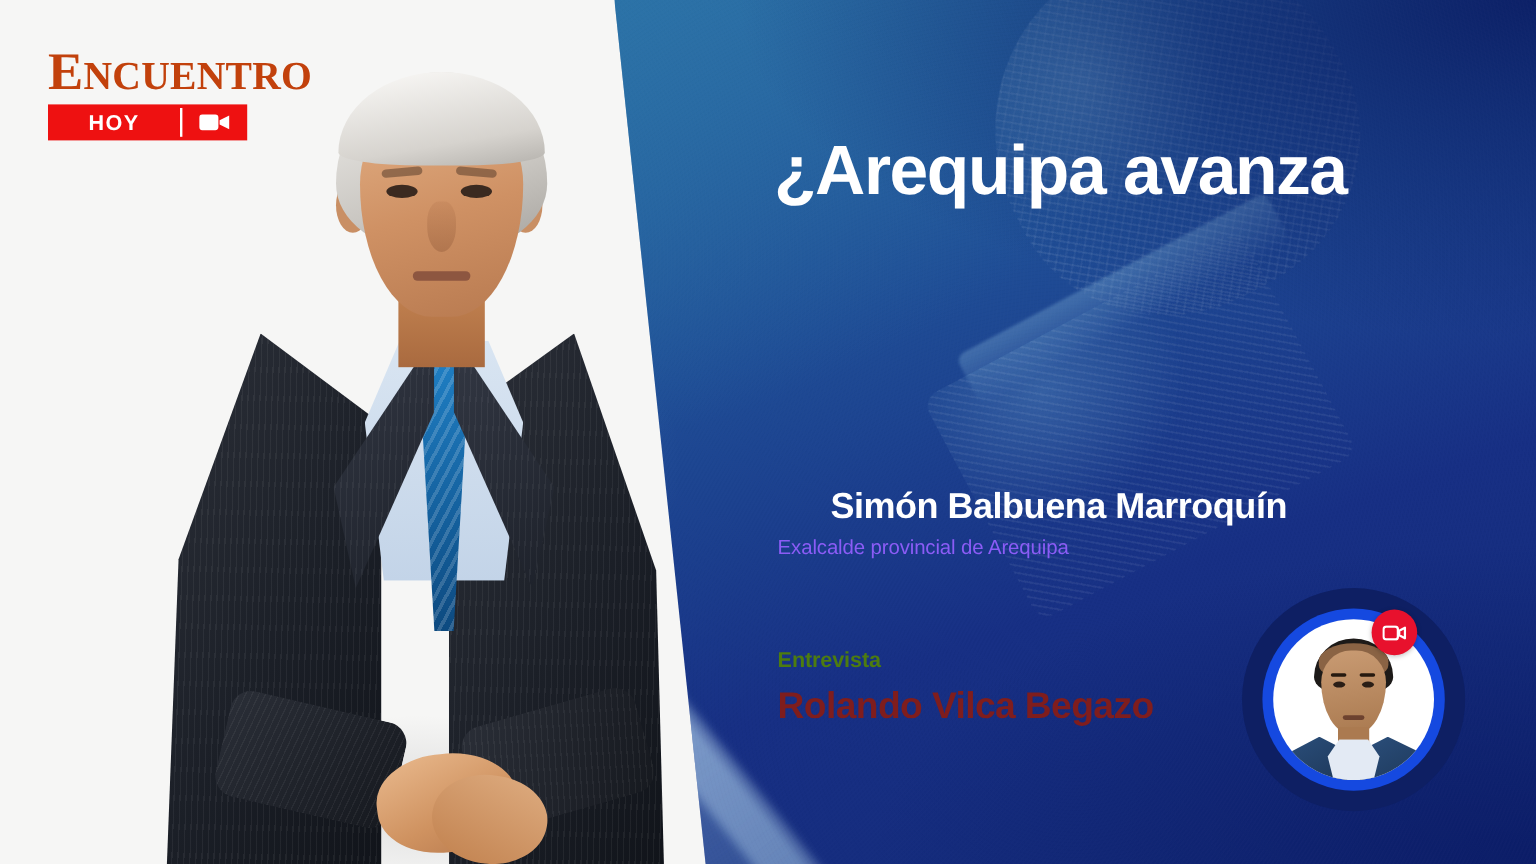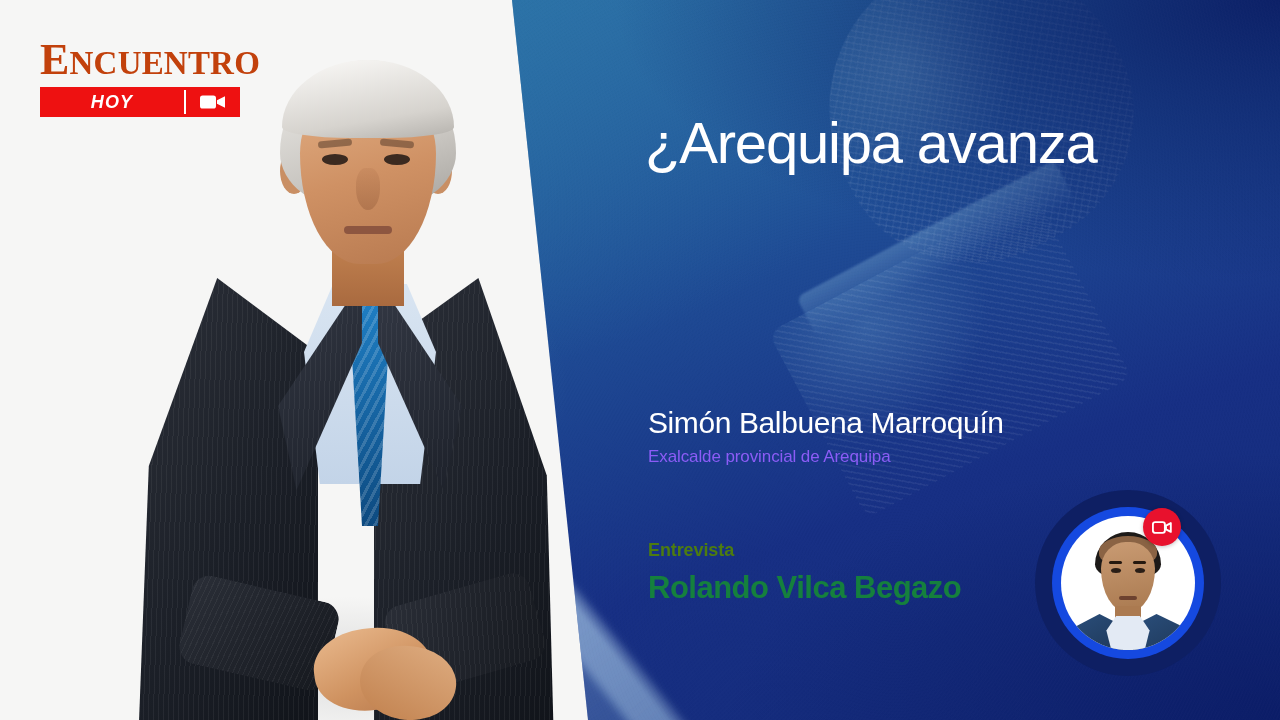--- a/index.html
+++ b/index.html
@@ -89,22 +89,22 @@
     color:#c2410c;
     font-weight:700;
     font-size:35px;
     letter-spacing:.2px;
     line-height:1;
     white-space:nowrap;
   }
   .logo-word .first{ font-size:44px; }
   .logo-word .rest{ font-size:33px; }
   .logo-bar{
-    margin-top:5px; height:30px; width:200px;
-    background:#ee1111; display:flex; align-items:stretch;font-style:italic;
+    margin-top:5px; height:30px; width:166px;
+    background:#ee1111; display:flex; align-items:stretch;
   }
   .logo-bar .hoy{
     flex:1; display:flex; align-items:center; justify-content:center;
     color:#fff; font-weight:700; font-size:18px; letter-spacing:1.2px;
     font-family:"Liberation Sans", sans-serif;
   }
   .logo-bar .sep{ width:2px; background:#fff; margin:3px 0; }
   .logo-bar .cam{
     width:54px; display:flex; align-items:center; justify-content:center;
   }
@@ -208,41 +208,41 @@
       linear-gradient(120deg,#2a2e37,#16191f);
     border-radius:18px;
   }
   .p-cuff-l{ left:56px; transform:rotate(13deg); }
   .p-cuff-r{ left:262px; transform:rotate(-16deg); }
 
   
   .headline{
     position:absolute; left:645px; top:110px; width:580px;
     color:#fff;
-    font-size:58px; font-weight:400; line-height:1.13;
+    font-size:58px; font-weight:700; line-height:1.13;
     letter-spacing:-1.2px;
   }
   .headline div{ white-space:nowrap; }
 
   
   .guest{ position:absolute; left:648px; top:406px; width:560px; }
   .guest-name{
-    color:#fff; font-size:30px; font-weight:400; letter-spacing:-.4px; white-space:nowrap;
+    color:#fff; font-size:30px; font-weight:700; letter-spacing:-.4px; white-space:nowrap;margin-left:44px;
   }
   .guest-role{
     color:#8b5cf6; font-size:17px; font-weight:400; margin-top:7px; letter-spacing:-.1px;
   }
 
   
   .interviewer{ position:absolute; left:648px; top:540px; width:420px; }
   .iv-label{
     color:#4d7c0f; font-size:18px; font-weight:700; letter-spacing:-.1px;
   }
   .iv-name{
-    color:#15803d; font-size:31px; font-weight:700; margin-top:9px; letter-spacing:-.5px; white-space:nowrap;
+    color:#7f1d1d; font-size:31px; font-weight:700; margin-top:9px; letter-spacing:-.5px; white-space:nowrap;
   }
 
   
   .avatar{
     position:absolute; left:1035px; top:490px; width:186px; height:186px;
     border-radius:50%;
     background:#0e1f63;
     display:flex; align-items:center; justify-content:center;
   }
   .avatar-ring{

